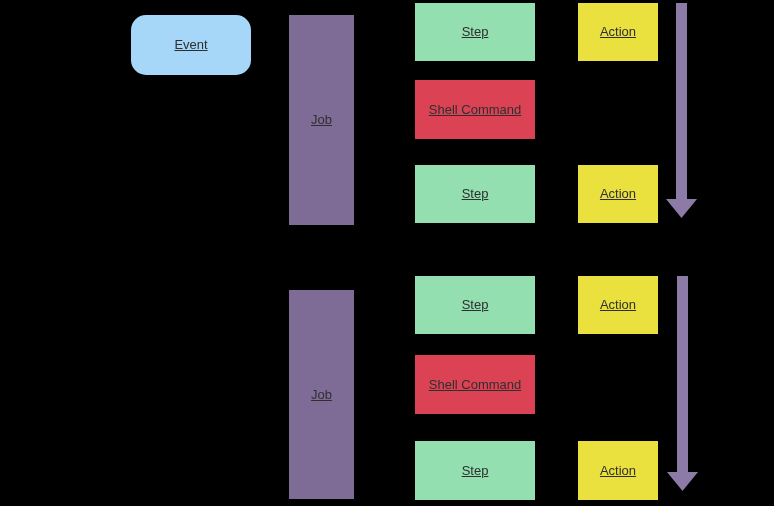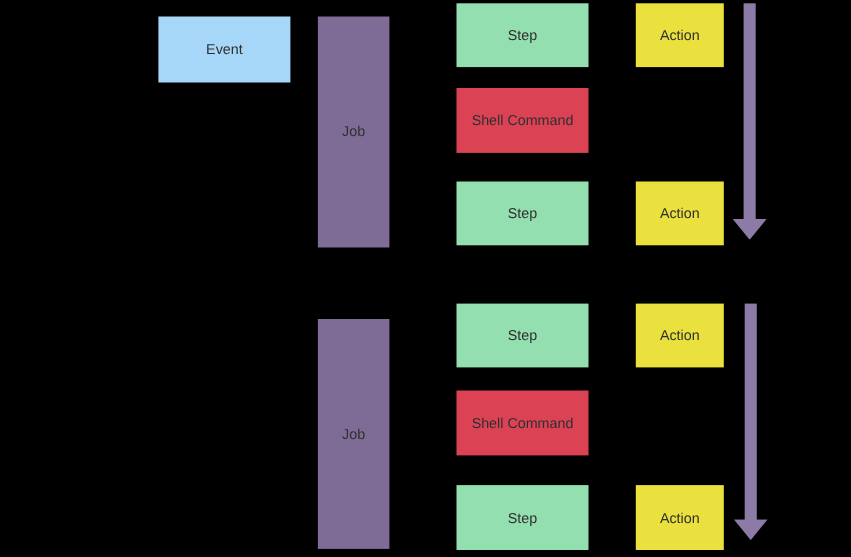--- a/index.html
+++ b/index.html
@@ -18,35 +18,36 @@
   .box {
     position: absolute;
     display: flex;
     align-items: center;
     justify-content: center;
     text-align: center;
     font-size: 13px;
     color: #2f2f2f;
     line-height: 1.2;
     box-sizing: border-box;
+    text-decoration: underline;
   }
   .arrow-shaft {
     position: absolute;
   }
   .arrow-head {
     position: absolute;
     clip-path: polygon(0 0, 100% 0, 50% 100%);
   }
 </style>
 </head>
 <body>
 
 <div id="canvas">
 
-  <div class="box" style="left: 144px; top: 15px; width: 120px; height: 60px; background-color: rgb(166, 215, 248);">
+  <div class="box" style="left: 131px; top: 15px; width: 120px; height: 60px; background-color: rgb(166, 215, 248); border-radius: 15px;">
     <span style="color: rgb(47, 47, 47);">Event</span>
   </div>
 
   <div class="box" style="left: 289px; top: 15px; width: 65px; height: 210px; background-color: rgb(126, 108, 150);">
     <span style="color: rgb(47, 47, 47);">Job</span>
   </div>
 
   <div class="box" style="left: 415px; top: 3px; width: 120px; height: 58px; background-color: rgb(147, 223, 175);">
     <span style="color: rgb(47, 47, 47);">Step</span>
   </div>

